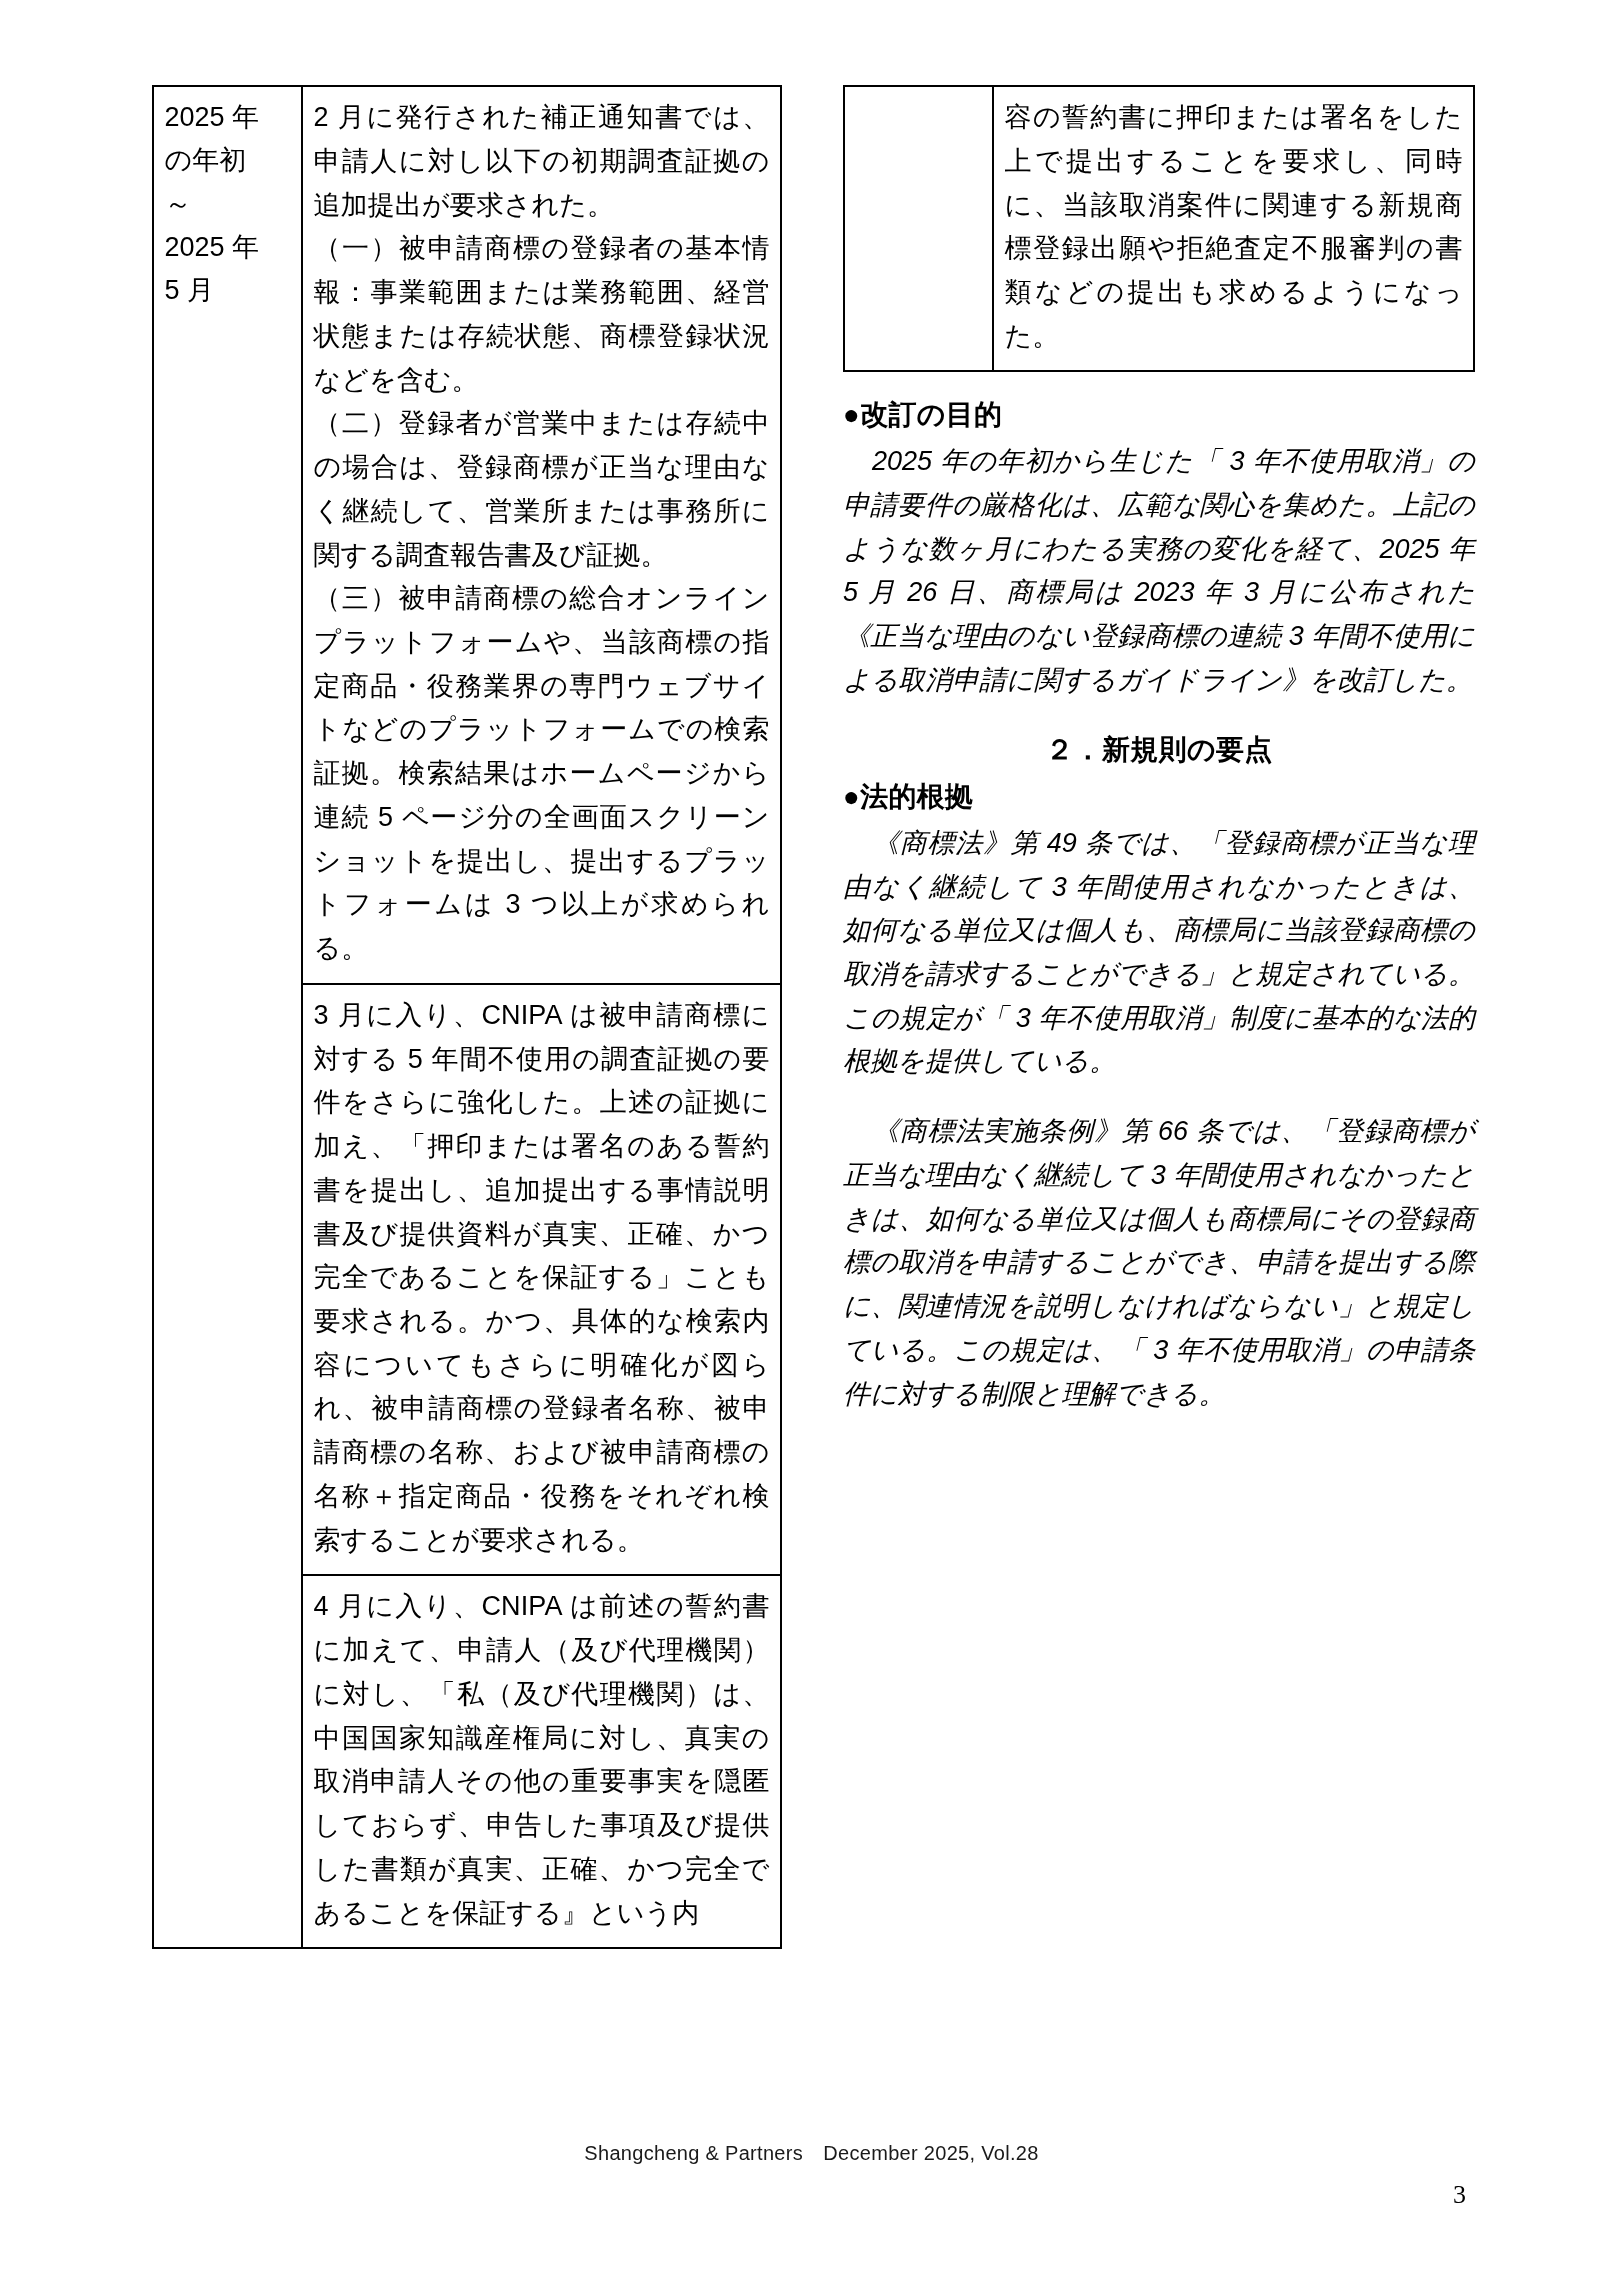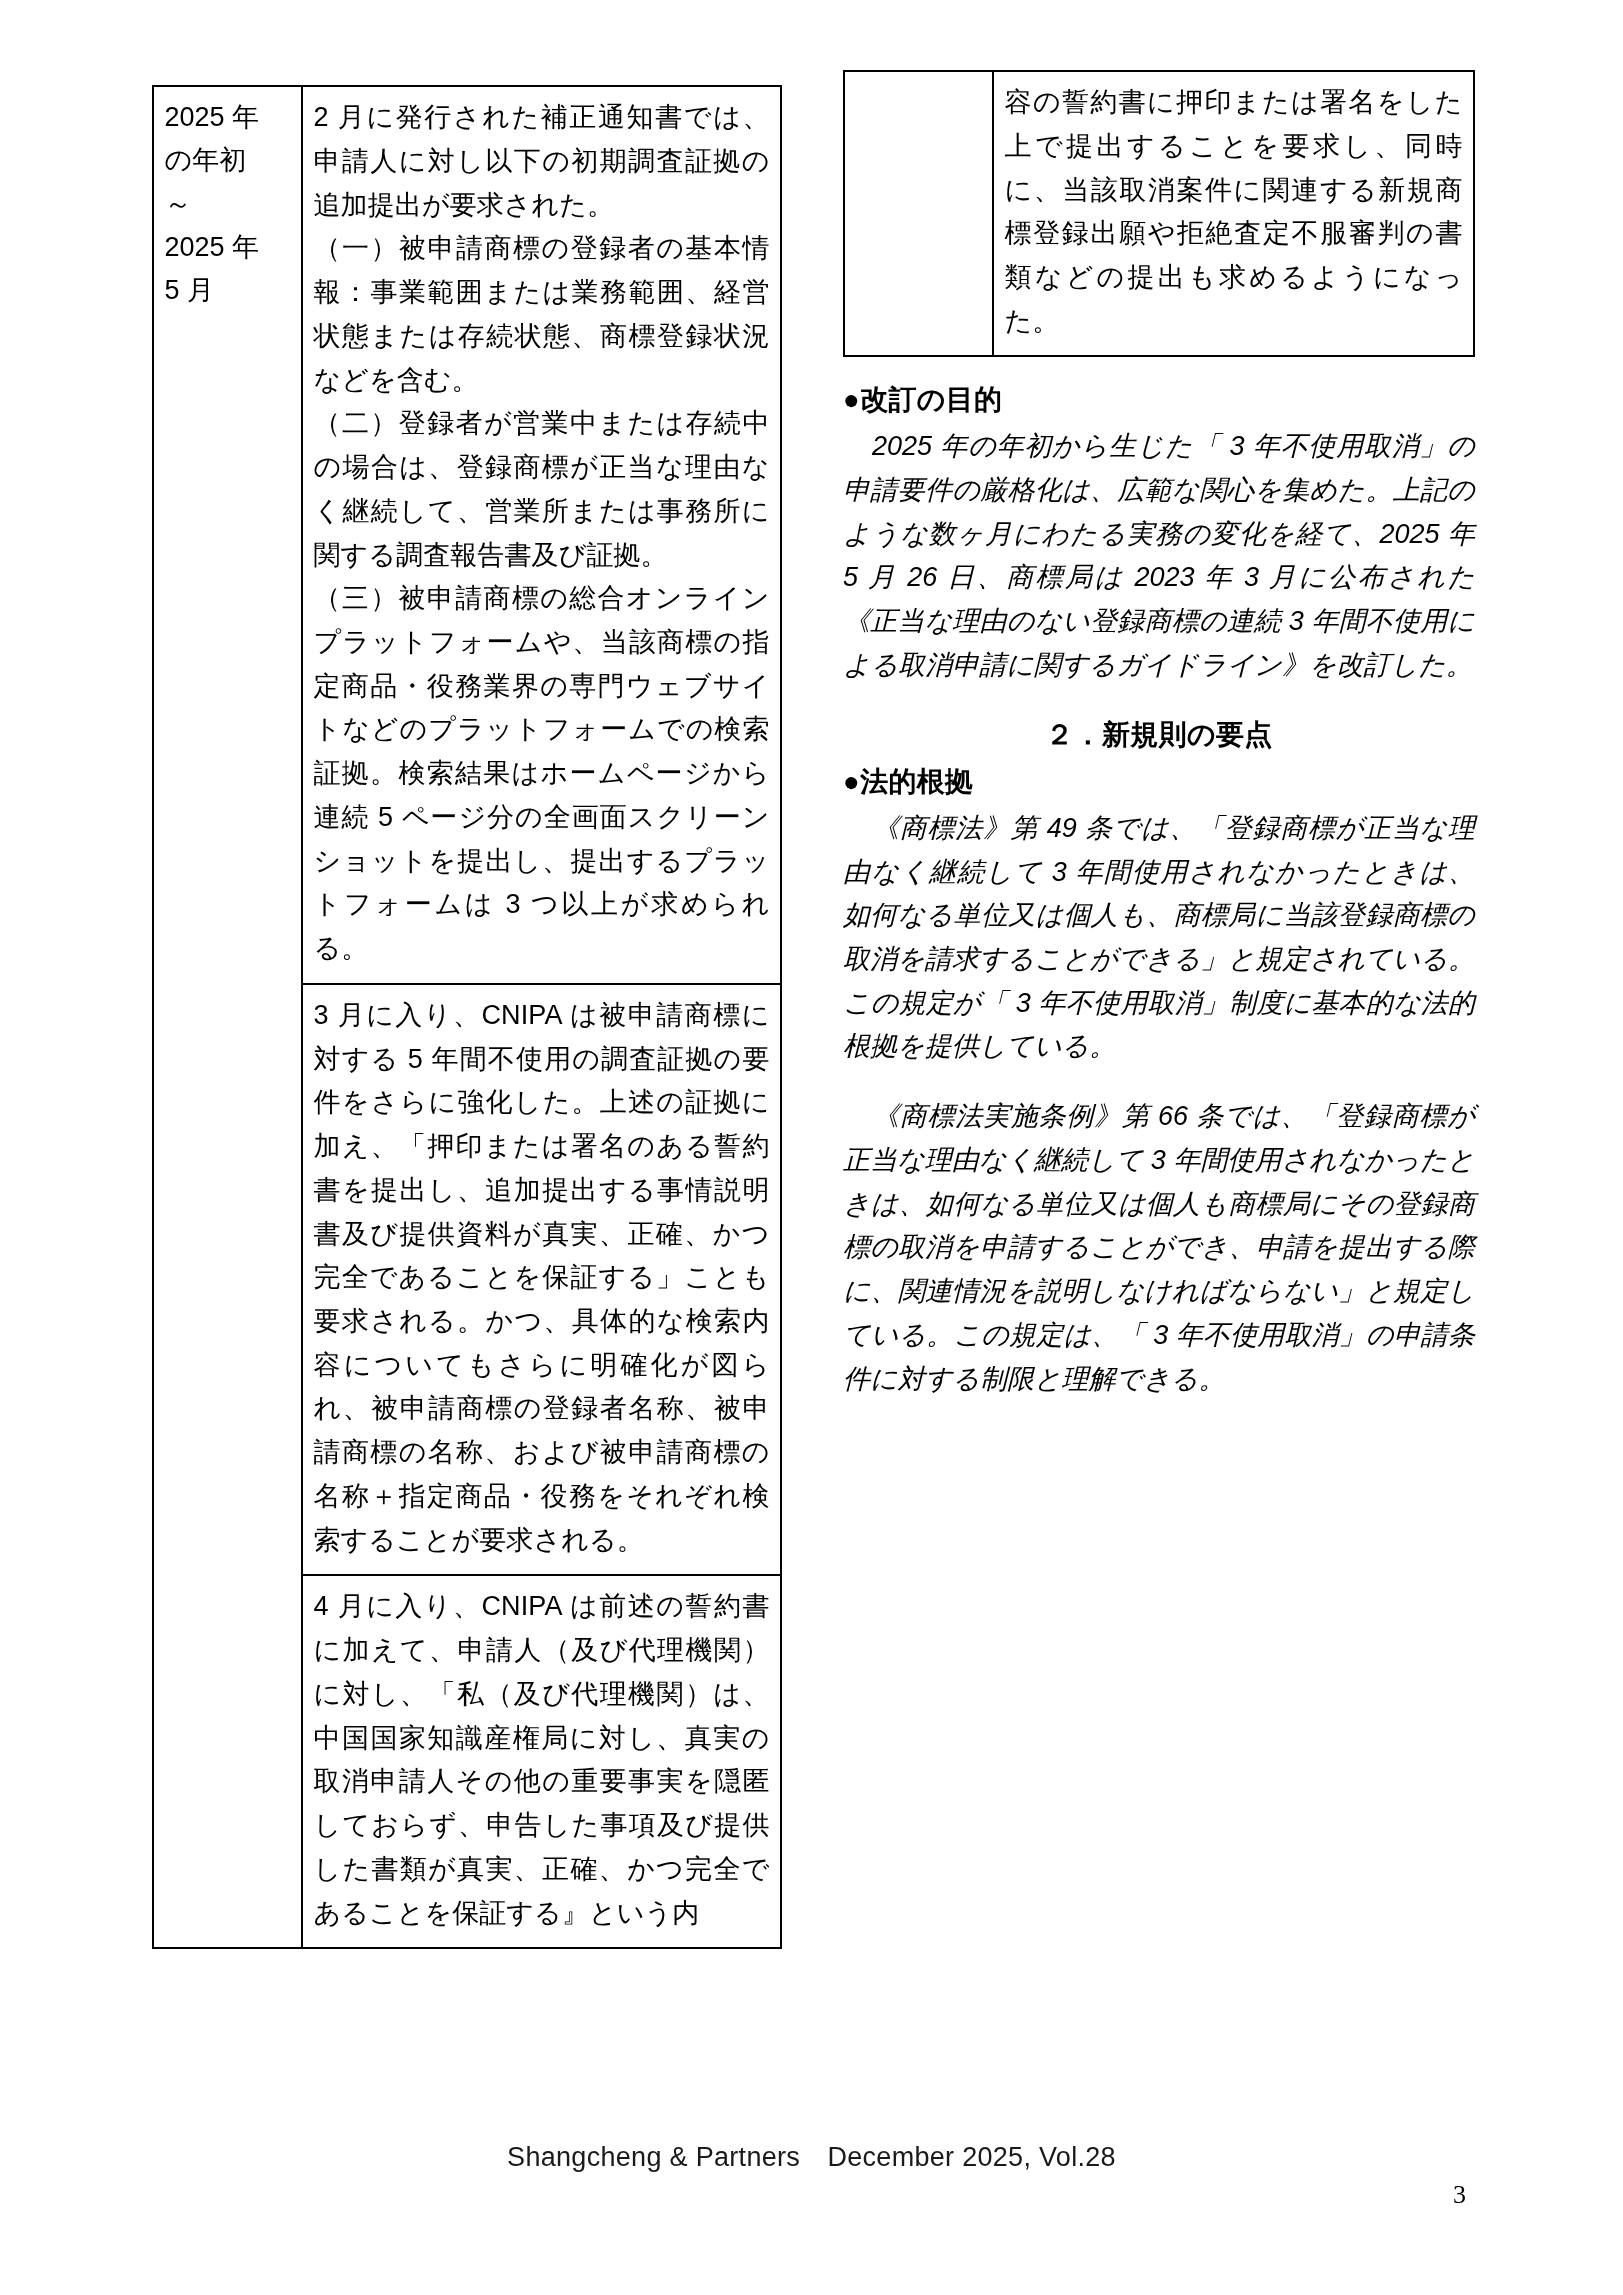--- a/index.html
+++ b/index.html
@@ -27,21 +27,21 @@
   
   .col-left {
     position: absolute;
     left: 152px;
     top: 85px;
     width: 630px;
   }
   .col-right {
     position: absolute;
     left: 843px;
-    top: 70px;
+    top: 85px;
     width: 632px;
   }
 
   
   table.doc-table {
     border-collapse: collapse;
     table-layout: fixed;
     width: 100%;
   }
   table.doc-table td {
@@ -99,21 +99,21 @@
   p.body-par.tight { margin-bottom: 0; }
   p.body-par.after-head { margin-top: 3.9px; }
 
   
   .footer {
     position: absolute;
     left: 0;
     top: 2142px;
     width: 1623px;
     text-align: center;
-    font-size: 27px;
+    font-size: 20px;
     font-family: "Liberation Sans", "DejaVu Sans", sans-serif;
     letter-spacing: 0.3px;
     color: #1a1a1a;
   }
   .page-number {
     position: absolute;
     left: 1407px;
     top: 2180px;
     width: 105px;
     text-align: center;

